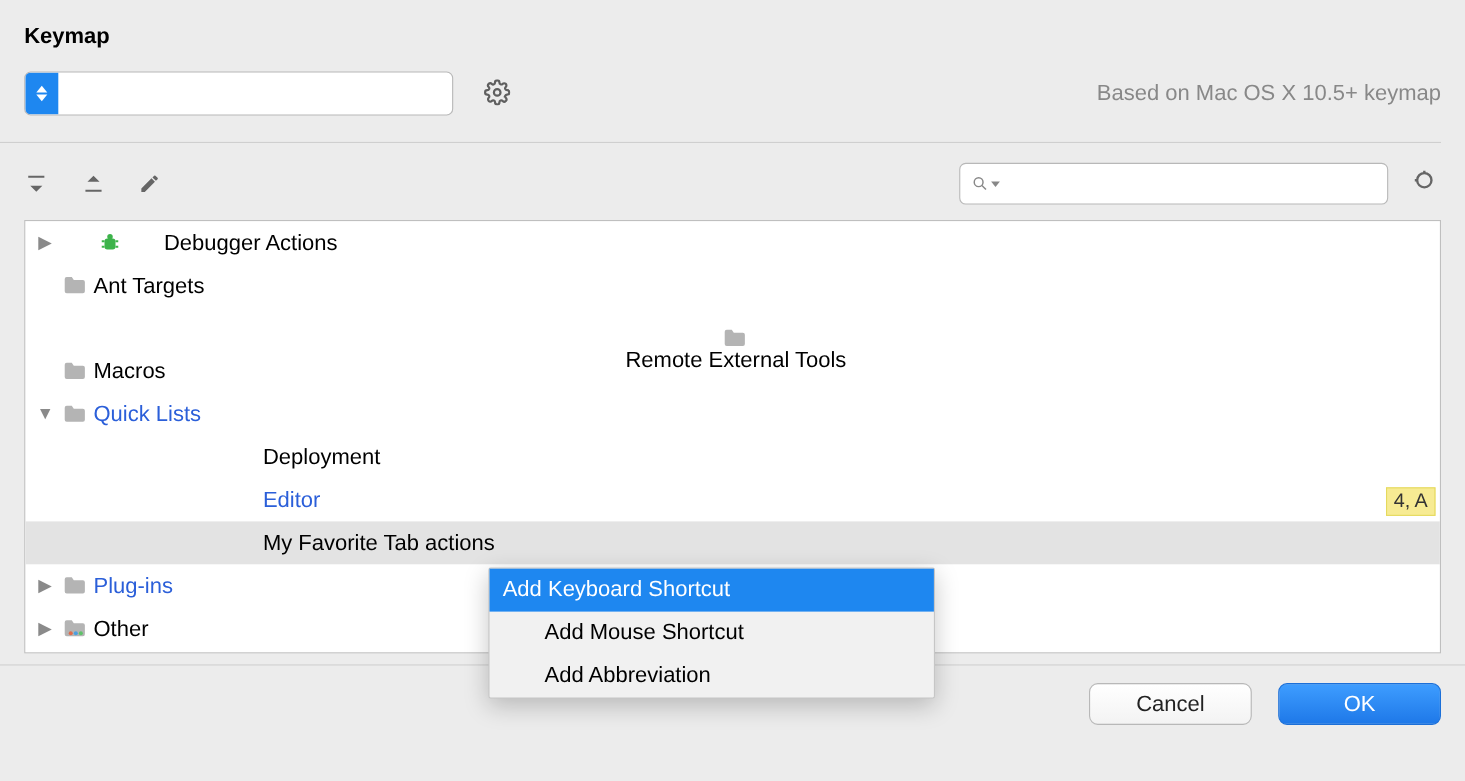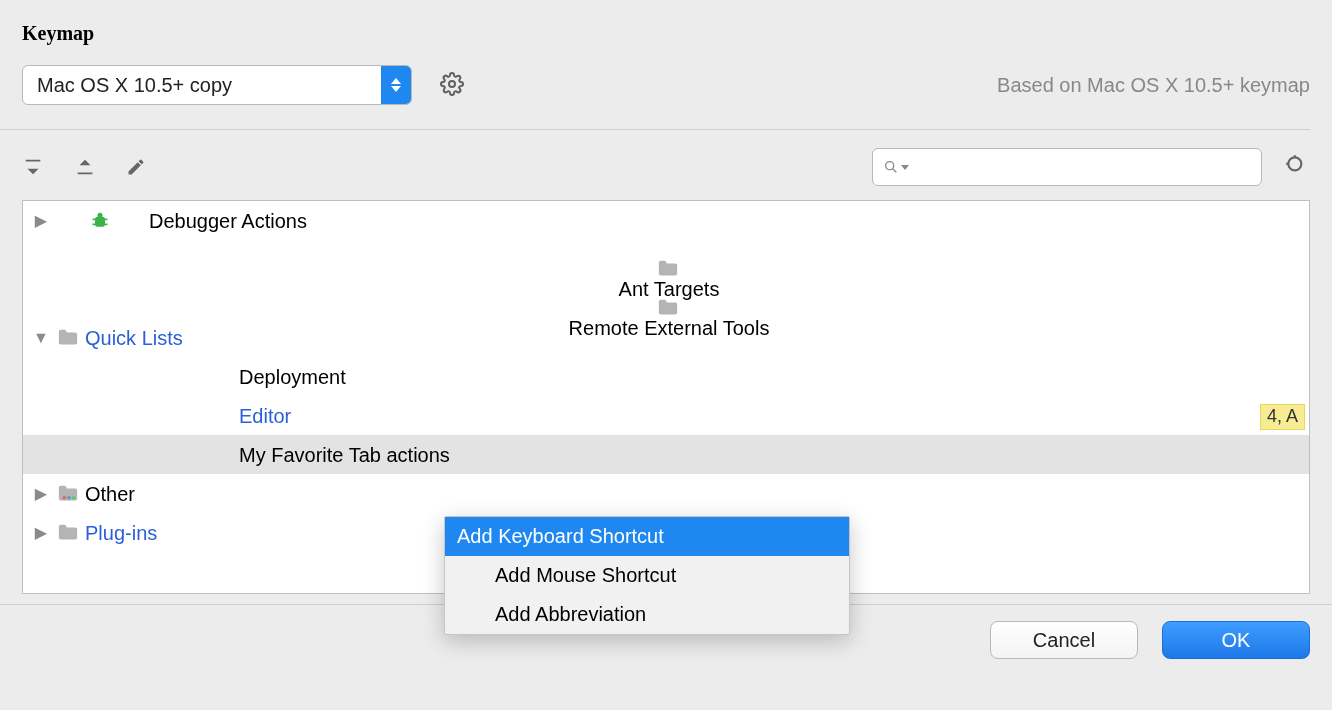--- a/index.html
+++ b/index.html
@@ -10,21 +10,20 @@
     width: 1332px;
     height: 710px;
     overflow: hidden;
     position: relative;
     color: #000;
   }
   .page-title {
     font-size: 20px;
     font-weight: 600;
     padding: 22px 0 0 22px;
-    font-family: Liberation Serif, serif;
   }
   .top-row {
     display: flex;
     align-items: center;
     padding: 20px 22px 20px 22px;
   }
   .select-wrap {
     display: flex;
     align-items: center;
     width: 390px;
@@ -215,21 +214,20 @@
     color: #fff;
   }
 </style>
 </head>
 <body>
 
 <div class="page-title">Keymap</div>
 
 <div class="top-row">
   <div class="select-wrap">
-    <div class="select-text">Mac OS X 10.5+ copy</div>
     <div class="select-arrows">
       <div class="up"></div>
         <div class="down"></div>
     </div>
   </div>
   <div class="gear-icon">
     <svg width="24" height="24" viewBox="0 0 24 24" fill="none" stroke="currentColor" stroke-width="2">
       <circle cx="12" cy="12" r="3"></circle>
       <path d="M19.4 15a1.7 1.7 0 0 0 .34 1.87l.06.06a2 2 0 1 1-2.83 2.83l-.06-.06a1.7 1.7 0 0 0-1.87-.34 1.7 1.7 0 0 0-1 1.56V21a2 2 0 0 1-4 0v-.09a1.7 1.7 0 0 0-1-1.56 1.7 1.7 0 0 0-1.87.34l-.06.06a2 2 0 1 1-2.83-2.83l.06-.06a1.7 1.7 0 0 0 .34-1.87 1.7 1.7 0 0 0-1.56-1H3a2 2 0 0 1 0-4h.09a1.7 1.7 0 0 0 1.56-1 1.7 1.7 0 0 0-.34-1.87l-.06-.06a2 2 0 1 1 2.83-2.83l.06.06c.52.52 1.3.66 1.87.34h0a1.7 1.7 0 0 0 1-1.56V3a2 2 0 0 1 4 0v.09c0 .68.4 1.3 1 1.56a1.7 1.7 0 0 0 1.87-.34l.06-.06a2 2 0 1 1 2.83 2.83l-.06.06a1.7 1.7 0 0 0-.34 1.87v0c.26.6.88 1 1.56 1H21a2 2 0 0 1 0 4h-.09a1.7 1.7 0 0 0-1.56 1z"></path>
     </svg>
@@ -285,37 +283,46 @@
           <rect x="6" y="7" width="12" height="12" rx="3" fill="#3cb34a"></rect>
           <line x1="3" y1="10" x2="6" y2="10" stroke="#3cb34a" stroke-width="2"></line>
           <line x1="18" y1="10" x2="21" y2="10" stroke="#3cb34a" stroke-width="2"></line>
           <line x1="3" y1="16" x2="6" y2="16" stroke="#3cb34a" stroke-width="2"></line>
           <line x1="18" y1="16" x2="21" y2="16" stroke="#3cb34a" stroke-width="2"></line>
           <circle cx="12" cy="5" r="3" fill="#3cb34a"></circle>
         </svg>
       </span>
       <span>Debugger Actions</span>
     </div>
+    <div class="tree-row indent-1" style="padding-left: 6px;">
+      <span class="disclosure ">&nbsp;</span>
+      <span class="node-icon">
+        <svg viewBox="0 0 24 20">
+          <path fill="#b4b4b4" d="M2 4a2 2 0 0 1 2-2h5l2 3h9a2 2 0 0 1 2 2v9a2 2 0 0 1-2 2H4a2 2 0 0 1-2-2V4z"></path>
+        </svg>
+      </span>
+      <span>Ant Targets</span>
+    </div>
     <div class="tree-row indent-1" style="padding-left: 6px; flex-direction: column;">
       <span class="disclosure ">&nbsp;</span>
       <span class="node-icon">
         <svg viewBox="0 0 24 20">
           <path fill="#b4b4b4" d="M2 4a2 2 0 0 1 2-2h5l2 3h9a2 2 0 0 1 2 2v9a2 2 0 0 1-2 2H4a2 2 0 0 1-2-2V4z"></path>
         </svg>
       </span>
-      <span>Ant Targets</span>
-    </div>
-    <div class="tree-row indent-1" style="padding-left: 6px; flex-direction: column;">
-      <span class="disclosure ">&nbsp;</span>
-      <span class="node-icon">
-        <svg viewBox="0 0 24 20">
-          <path fill="#b4b4b4" d="M2 4a2 2 0 0 1 2-2h5l2 3h9a2 2 0 0 1 2 2v9a2 2 0 0 1-2 2H4a2 2 0 0 1-2-2V4z"></path>
-        </svg>
-      </span>
       <span>Remote External Tools</span>
+    </div>
+    <div class="tree-row indent-1" style="padding-left: 6px;">
+      <span class="disclosure ">&nbsp;</span>
+      <span class="node-icon">
+        <svg viewBox="0 0 24 20">
+          <path fill="#b4b4b4" d="M2 4a2 2 0 0 1 2-2h5l2 3h9a2 2 0 0 1 2 2v9a2 2 0 0 1-2 2H4a2 2 0 0 1-2-2V4z"></path>
+        </svg>
+      </span>
+      <span>Macros</span>
     </div>
     <div class="tree-row indent-1" style="padding-left: 6px;">
       <span class="disclosure open"></span>
       <span class="node-icon">
         <svg viewBox="0 0 24 20">
           <path fill="#b4b4b4" d="M2 4a2 2 0 0 1 2-2h5l2 3h9a2 2 0 0 1 2 2v9a2 2 0 0 1-2 2H4a2 2 0 0 1-2-2V4z"></path>
         </svg>
       </span>
       <span class="link-color">Quick Lists</span>
     </div>
@@ -333,35 +340,35 @@
     <div class="tree-row selected indent-2">
       <span class="disclosure ">&nbsp;</span>
       <span style="width: 78px; display: inline-block;"></span>
       <span>My Favorite Tab actions</span>
     </div>
     <div class="tree-row indent-1" style="padding-left: 6px;">
       <span class="disclosure closed"></span>
       <span class="node-icon">
         <svg viewBox="0 0 24 20">
           <path fill="#b4b4b4" d="M2 4a2 2 0 0 1 2-2h5l2 3h9a2 2 0 0 1 2 2v9a2 2 0 0 1-2 2H4a2 2 0 0 1-2-2V4z"></path>
+        </svg>
+      </span>
+      <span class="link-color">Plug-ins</span>
+    </div>
+    <div class="tree-row indent-1" style="padding-left: 6px;">
+      <span class="disclosure closed"></span>
+      <span class="node-icon">
+        <svg viewBox="0 0 24 20">
+          <path fill="#b4b4b4" d="M2 4a2 2 0 0 1 2-2h5l2 3h9a2 2 0 0 1 2 2v9a2 2 0 0 1-2 2H4a2 2 0 0 1-2-2V4z"></path>
           <circle cx="8" cy="15" r="2" fill="#e06c4c"></circle>
           <circle cx="13" cy="15" r="2" fill="#4c9fe0"></circle>
           <circle cx="18" cy="15" r="2" fill="#5fc26a"></circle>
         </svg>
       </span>
       <span>Other</span>
-    </div>
-    <div class="tree-row indent-1" style="padding-left: 6px;">
-      <span class="disclosure closed"></span>
-      <span class="node-icon">
-        <svg viewBox="0 0 24 20">
-          <path fill="#b4b4b4" d="M2 4a2 2 0 0 1 2-2h5l2 3h9a2 2 0 0 1 2 2v9a2 2 0 0 1-2 2H4a2 2 0 0 1-2-2V4z"></path>
-        </svg>
-      </span>
-      <span class="link-color">Plug-ins</span>
     </div>
   </div>
 
 <div class="context-menu" id="ctx-menu">
     <div class="menu-item highlight">Add Keyboard Shortcut</div>
     <div class="menu-item">Add Mouse Shortcut</div>
     <div class="menu-item">Add Abbreviation</div>
   </div>
 
 <div class="bottom-sep"></div>

